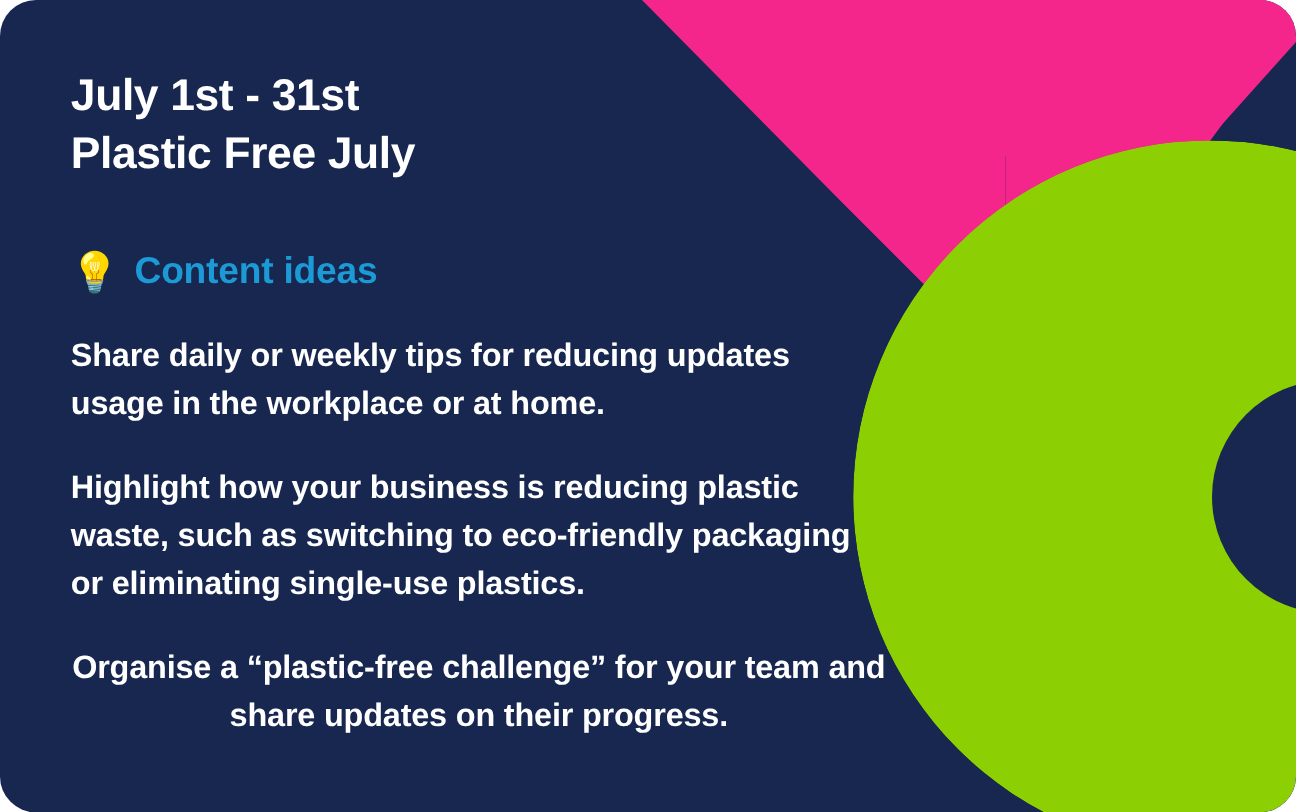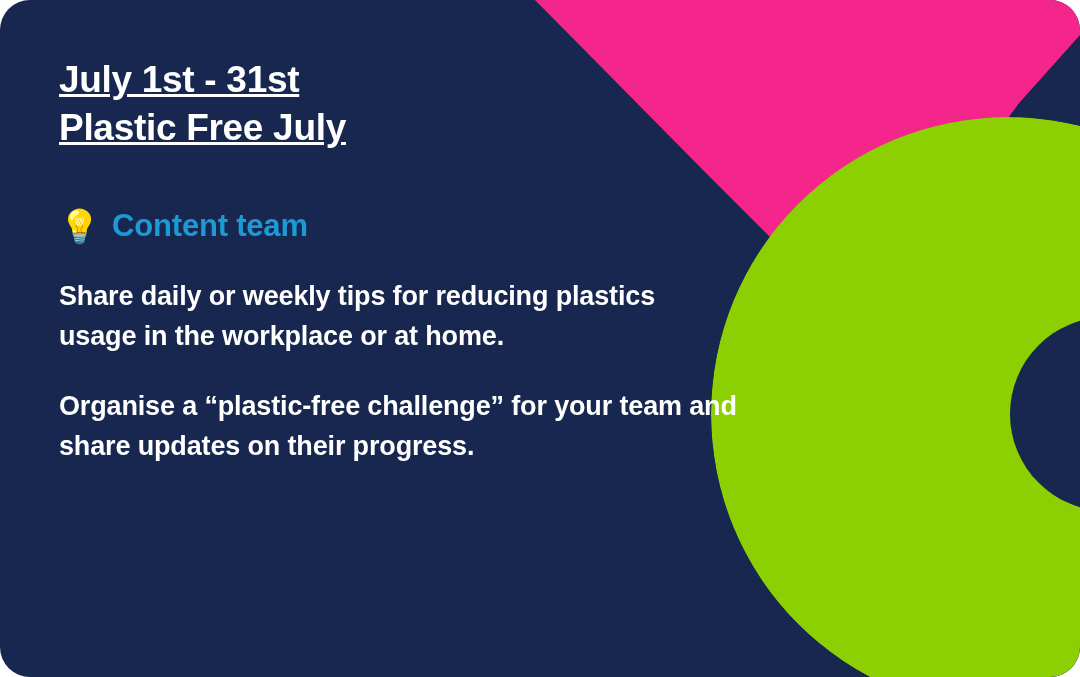--- a/index.html
+++ b/index.html
@@ -45,21 +45,20 @@
   }
 
   .headline {
     margin: 0;
     color: #ffffff;
     font-size: 37px;
     font-weight: 700;
     line-height: 1.3;
     letter-spacing: -0.3px;
     white-space: pre-line;
-    text-decoration: underline;
   }
 
   .section-head {
     display: flex;
     align-items: center;
     gap: 12px;
     margin-top: 56px;
   }
   .bulb-icon {
     font-size: 33px;
@@ -117,22 +116,23 @@
     </g>
   </svg>
 
   <div id="content">
 
     <h1 class="headline">July 1st - 31st
 Plastic Free July</h1>
 
     <div class="section-head">
       <span class="bulb-icon">💡</span>
-      <span class="section-title">Content team</span>
+      <span class="section-title">Content ideas</span>
     </div>
 
     <ul class="ideas">
-      <li class="idea">Share daily or weekly tips for reducing plastics usage in the workplace or at home.</li>
+      <li class="idea">Share daily or weekly tips for reducing updates usage in the workplace or at home.</li>
+      <li class="idea">Highlight how your business is reducing plastic waste, such as switching to eco-friendly packaging or eliminating single-use plastics.</li>
       <li class="idea">Organise a “plastic-free challenge” for your team and share updates on their progress.</li>
     </ul>
 
   </div>
 </div>
 
 </body></html>

